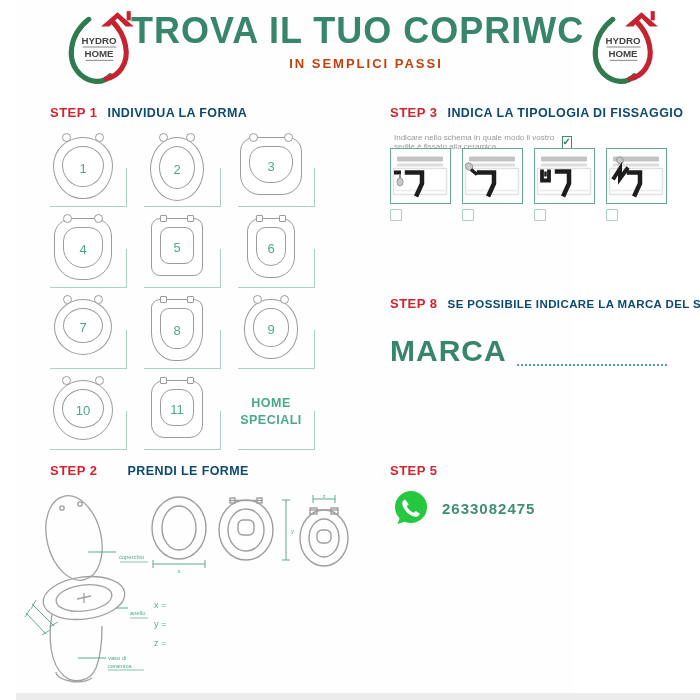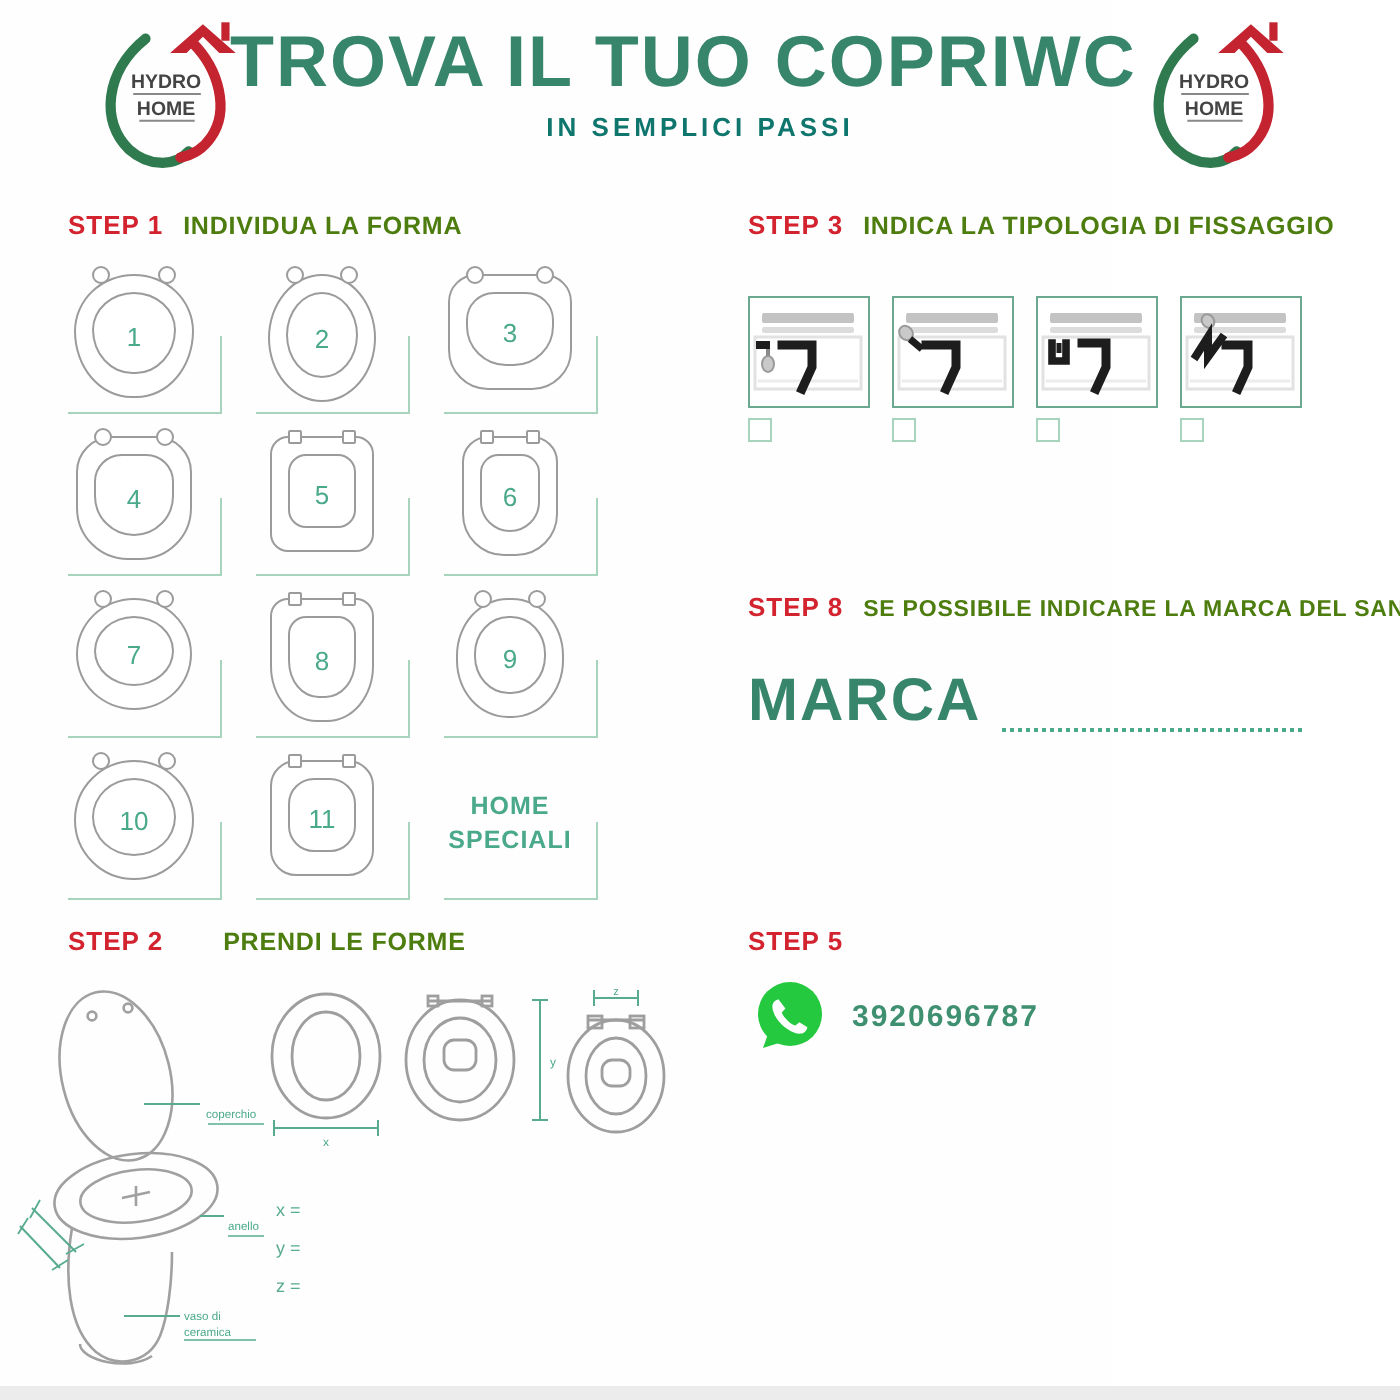--- a/index.html
+++ b/index.html
@@ -1,32 +1,32 @@
 <!DOCTYPE html>
 <html><head>
 <meta charset="utf-8">
 <style>
   html,body{margin:0;padding:0;}
   body{width:700px;height:700px;background:#fff;font-family:"Liberation Sans",sans-serif;overflow:hidden;}
-  #canvas{position:relative;width:556px;height:700px;background:#fefefe;}
+  #canvas{position:relative;width:556px;height:700px;background:#fefefe;margin-left:16px;}
   .bottom-strip{position:absolute;left:0;bottom:0;width:700px;height:7px;background:#ececec;}
 
   
   .logo{position:absolute;width:82px;height:82px;}
   .logo.left{left:42px;top:5px;}
   .logo.right{left:566px;top:5px;}
   .main-title{position:absolute;left:115px;top:10px;width:470px;text-align:left;
     font-size:36px;font-weight:bold;color:#37866b;letter-spacing:1px;white-space:nowrap;}
   .sub-title{position:absolute;left:115px;top:56px;width:470px;text-align:center;
-    font-size:13px;font-weight:bold;color:#0f766e;letter-spacing:2px;}
+    font-size:13px;font-weight:bold;color:#c2410c;letter-spacing:2px;}
 
   
   .step-head{position:absolute;display:flex;gap:10px;align-items:baseline;white-space:nowrap;}
   .step-label{color:#d2232e;font-weight:bold;font-size:13px;letter-spacing:.5px;}
-  .step-title{color:#4d7c0f;font-weight:bold;font-size:12.5px;letter-spacing:.4px;}
+  .step-title{color:#0c4a6e;font-weight:bold;font-size:12.5px;letter-spacing:.4px;}
   .step-title.small{font-size:11.5px;}
 
   
   #shape-grid{position:absolute;left:20px;top:130px;display:grid;
     grid-template-columns:repeat(3,94px);grid-auto-rows:78px;row-gap:3px;}
   .cell{position:relative;display:flex;justify-content:center;align-items:flex-start;padding-top:7px;}
   .bracket{position:absolute;right:3px;bottom:1px;width:76px;height:38px;
     border-right:1.6px solid #a8d4bd;border-bottom:1.6px solid #a8d4bd;}
   .seat{position:relative;z-index:1;width:max-content;}
   .outer{position:relative;border:1.6px solid #9b9b9b;background:#fff;box-sizing:border-box;}
@@ -312,20 +312,24 @@
   <div id="measure-list">
     <div>x =</div>
     <div>y =</div>
     <div>z =</div>
   </div>
 
   <div class="step-head" style="left:374px;top:105px;">
     <span class="step-label">STEP 3</span>
     <span class="step-title">INDICA LA TIPOLOGIA DI FISSAGGIO</span>
   </div>
+  <div class="instruction-row">
+    <span class="instruction-text">Indicare nello schema in quale modo il vostro sedile è fissato alla ceramica.</span>
+    <span class="check-green">✓</span>
+  </div>
   <div id="fix-row">
       <div class="fix-option">
         <div class="fix-box"><svg viewBox="0 0 58 44" width="58" height="53">
             <rect x="6" y="3" width="46" height="5" rx="1" fill="#c3c3c3"></rect>
             <rect x="6" y="10" width="46" height="3" rx="1" fill="#dcdcdc"></rect>
             <rect x="2.5" y="15" width="53" height="26" fill="none" stroke="#e2e2e2" stroke-width="1.5"></rect>
             <line x1="4" y1="37" x2="54" y2="37" stroke="#ececec" stroke-width="1.5"></line>
             <line x1="3" y1="19" x2="10" y2="19" stroke="#1d1d1d" stroke-width="4"></line>
             <line x1="9" y1="21" x2="9" y2="25" stroke="#8a8a8a" stroke-width="2"></line>
             <ellipse cx="9" cy="28.5" rx="3" ry="4" fill="#c9c9c9" stroke="#9a9a9a"></ellipse>
@@ -382,17 +386,17 @@
 
   <div class="step-head" style="left:374px;top:463px;flex-direction:column;">
     <span class="step-label">STEP 5</span>
   </div>
   <div class="contact-row">
     <svg width="38" height="38" viewBox="0 0 38 38">
       <circle cx="19" cy="18" r="16" fill="#25c93f"></circle>
       <path d="M8,28 L5.5,35 L13.5,32.5 Z" fill="#25c93f"></path>
       <path d="M13.2,10.6 c-1.6,0.4 -2.9,1.7 -3,3.4 c-0.2,3 2.2,6.9 4.8,9.4 c2.6,2.5 6.6,4.8 9.5,4.4 c1.7-0.2 2.9-1.6 3.2-3.2 l-4-2.5 l-2,1.7 c-2.6-0.8 -5.9-4 -6.8-6.6 l1.8-1.9 Z" fill="#fff"></path>
     </svg>
-    <span class="phone-number">3920696787</span>
+    <span class="phone-number">2633082475</span>
   </div>
 
   <div class="bottom-strip"></div>
 </div>
 
 </body></html>

